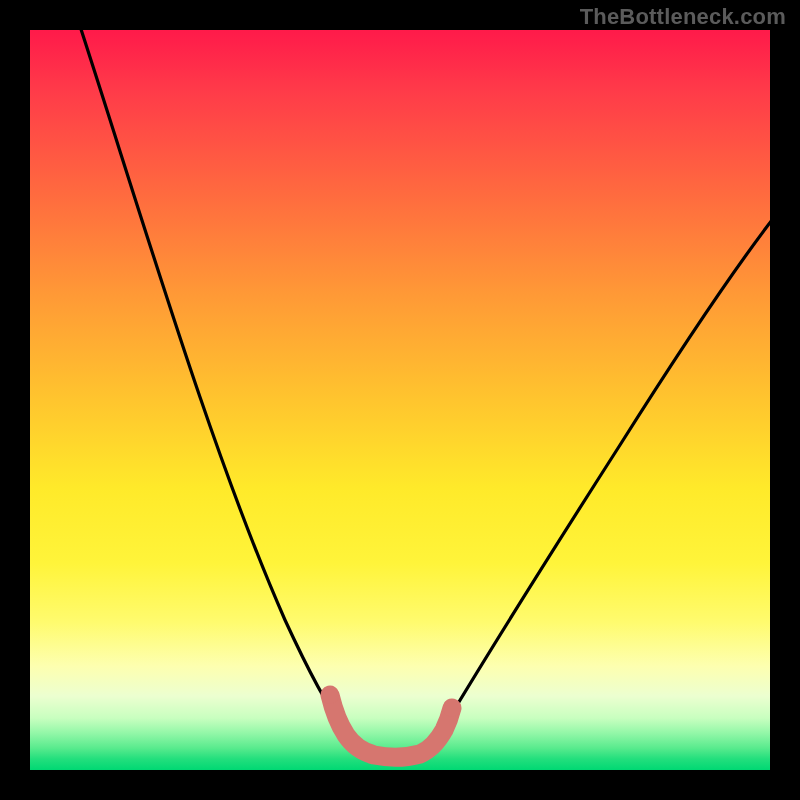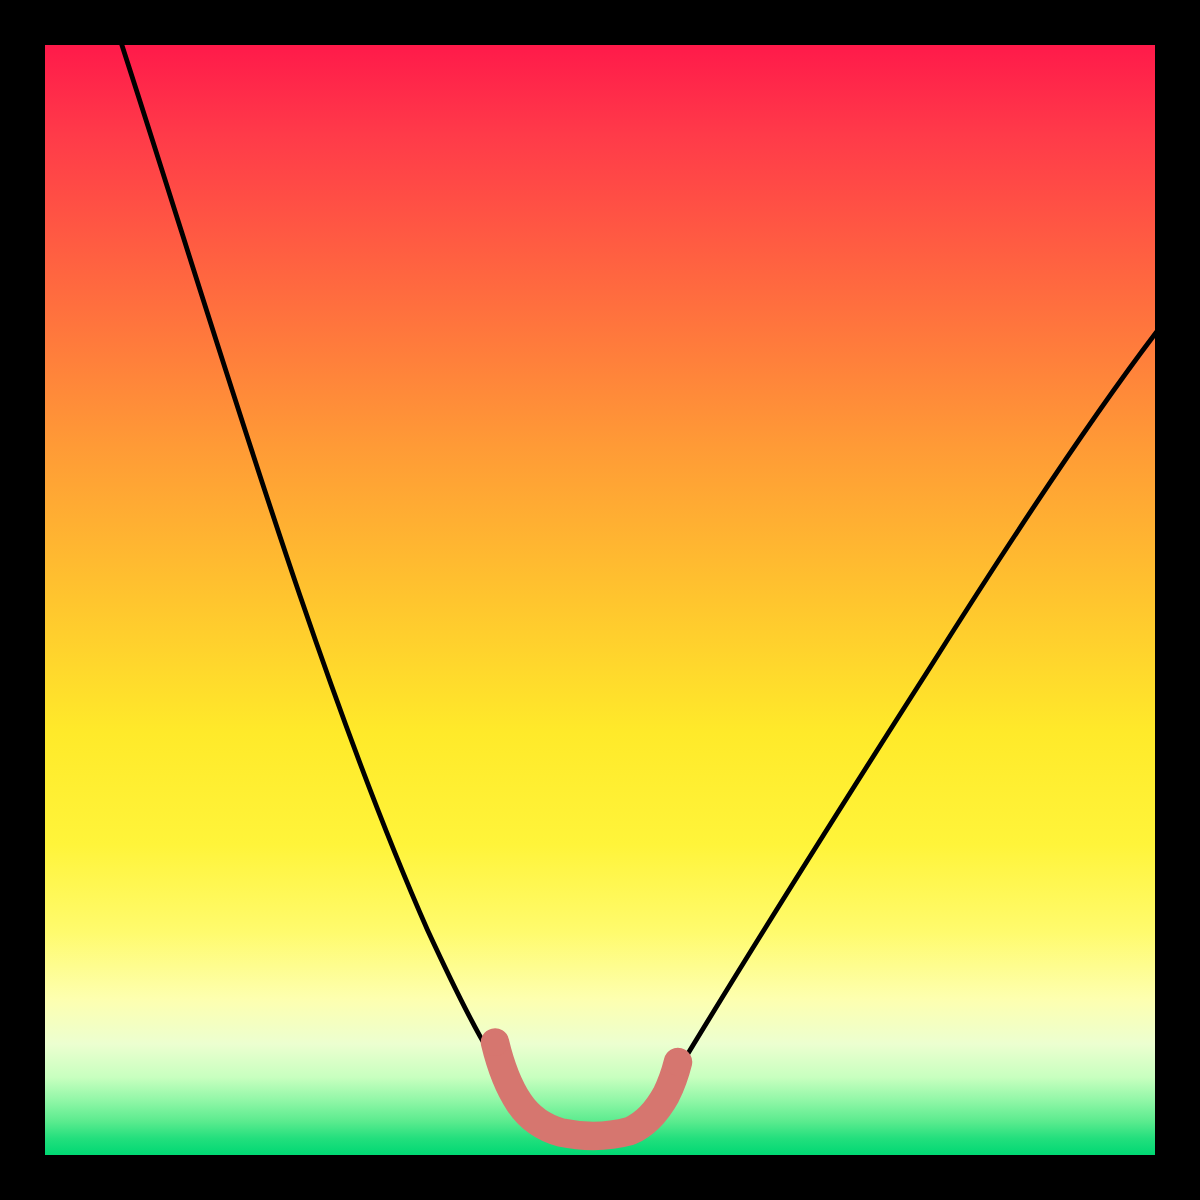--- a/index.html
+++ b/index.html
@@ -64,20 +64,21 @@
     width: 100%;
     height: 100%;
     z-index: 10;
   }
 </style>
 </head>
 <body>
 
 <div class="frame">
 
+  <div class="watermark">TheBottleneck.com</div>
 
   <div class="plot-area">
     <div class="gradient"></div>
 
     <svg class="curve" viewBox="0 0 740 740" preserveAspectRatio="none">
 
       <path d="M 48 -10
                C 110 180, 180 420, 255 590
                C 285 655, 300 680, 312 695
                Q 320 714, 340 722

